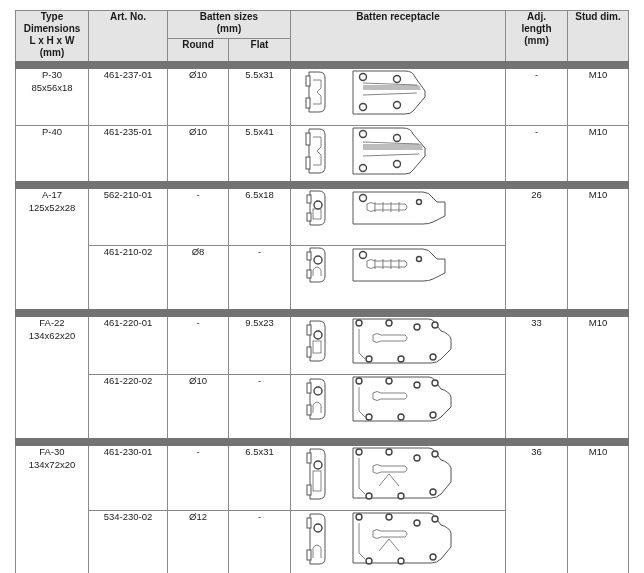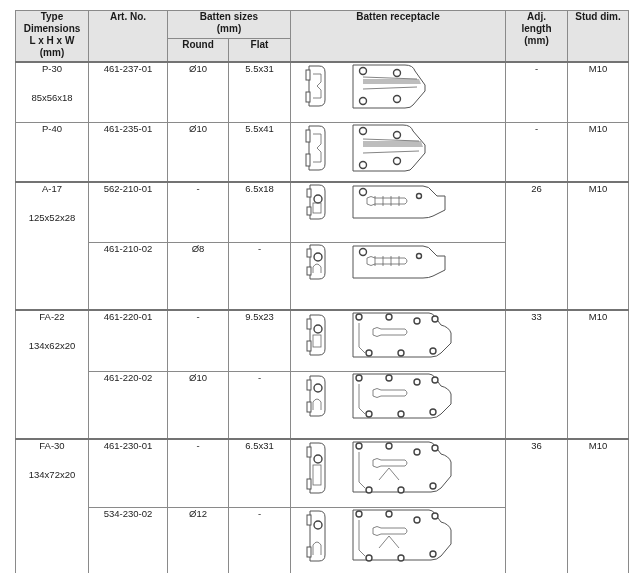--- a/index.html
+++ b/index.html
@@ -4,23 +4,23 @@
 <style>
   html, body { margin: 0; padding: 0; background: #ffffff; }
   body { width: 644px; height: 573px; position: relative; overflow: hidden;
          font-family: "Liberation Sans", sans-serif; color: #222; }
   table.spec { position: absolute; left: 15px; top: 10px; border-collapse: collapse;
                table-layout: fixed; width: 613px; font-size: 9.5px; padding-left: 32px; }
   table.spec th, table.spec td { border: 1px solid #8a8a8a; text-align: center; vertical-align: top; padding: 0; }
   table.spec th { background: #e4e4e4; font-weight: bold; font-size: 10px; color: #1a1a1a; line-height: 12px; }
   th.hdr-main { padding-top: 4px; }
   th.hdr-sub { height: 22px; vertical-align: middle; margin-top: 44px; }
-  tr.group-start > td { border-top: 2px solid #737373; }
+  tr.group-start > td { border-top: 8px solid #737373; }
   td.cell { padding-top: 5px; line-height: 12px; }
-  td.type-cell .dims { margin-top: 17px; display: block; }
+  td.type-cell .dims { margin-top: 1px; display: block; }
   td.pic { vertical-align: middle; }
   .pic-wrap { display: flex; align-items: center; height: 100%; padding-left: 14px; gap: 22px; }
   svg { display: block; }
   .ln { fill: #fff; stroke: #555; stroke-width: 1; }
   .ln2 { fill: none; stroke: #666; stroke-width: 0.8; }
   .sc { fill: #fff; stroke: #444; stroke-width: 1.4; }
   .grey { fill: #bdbdbd; stroke: none; }
 </style>
 </head>
 <body>

